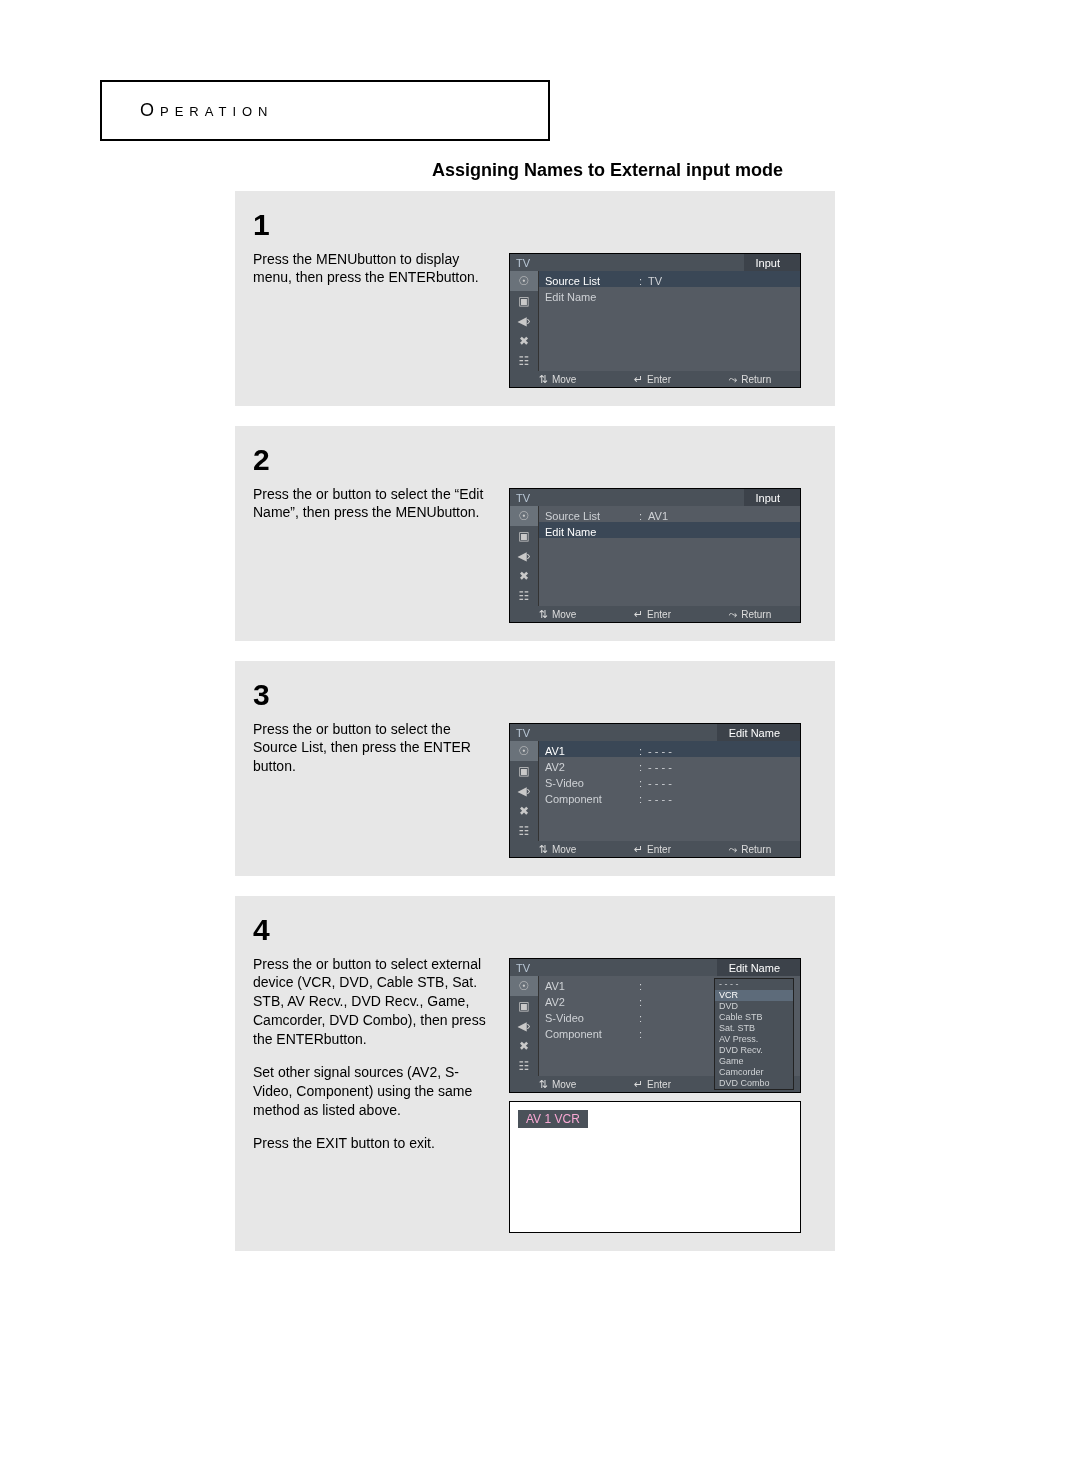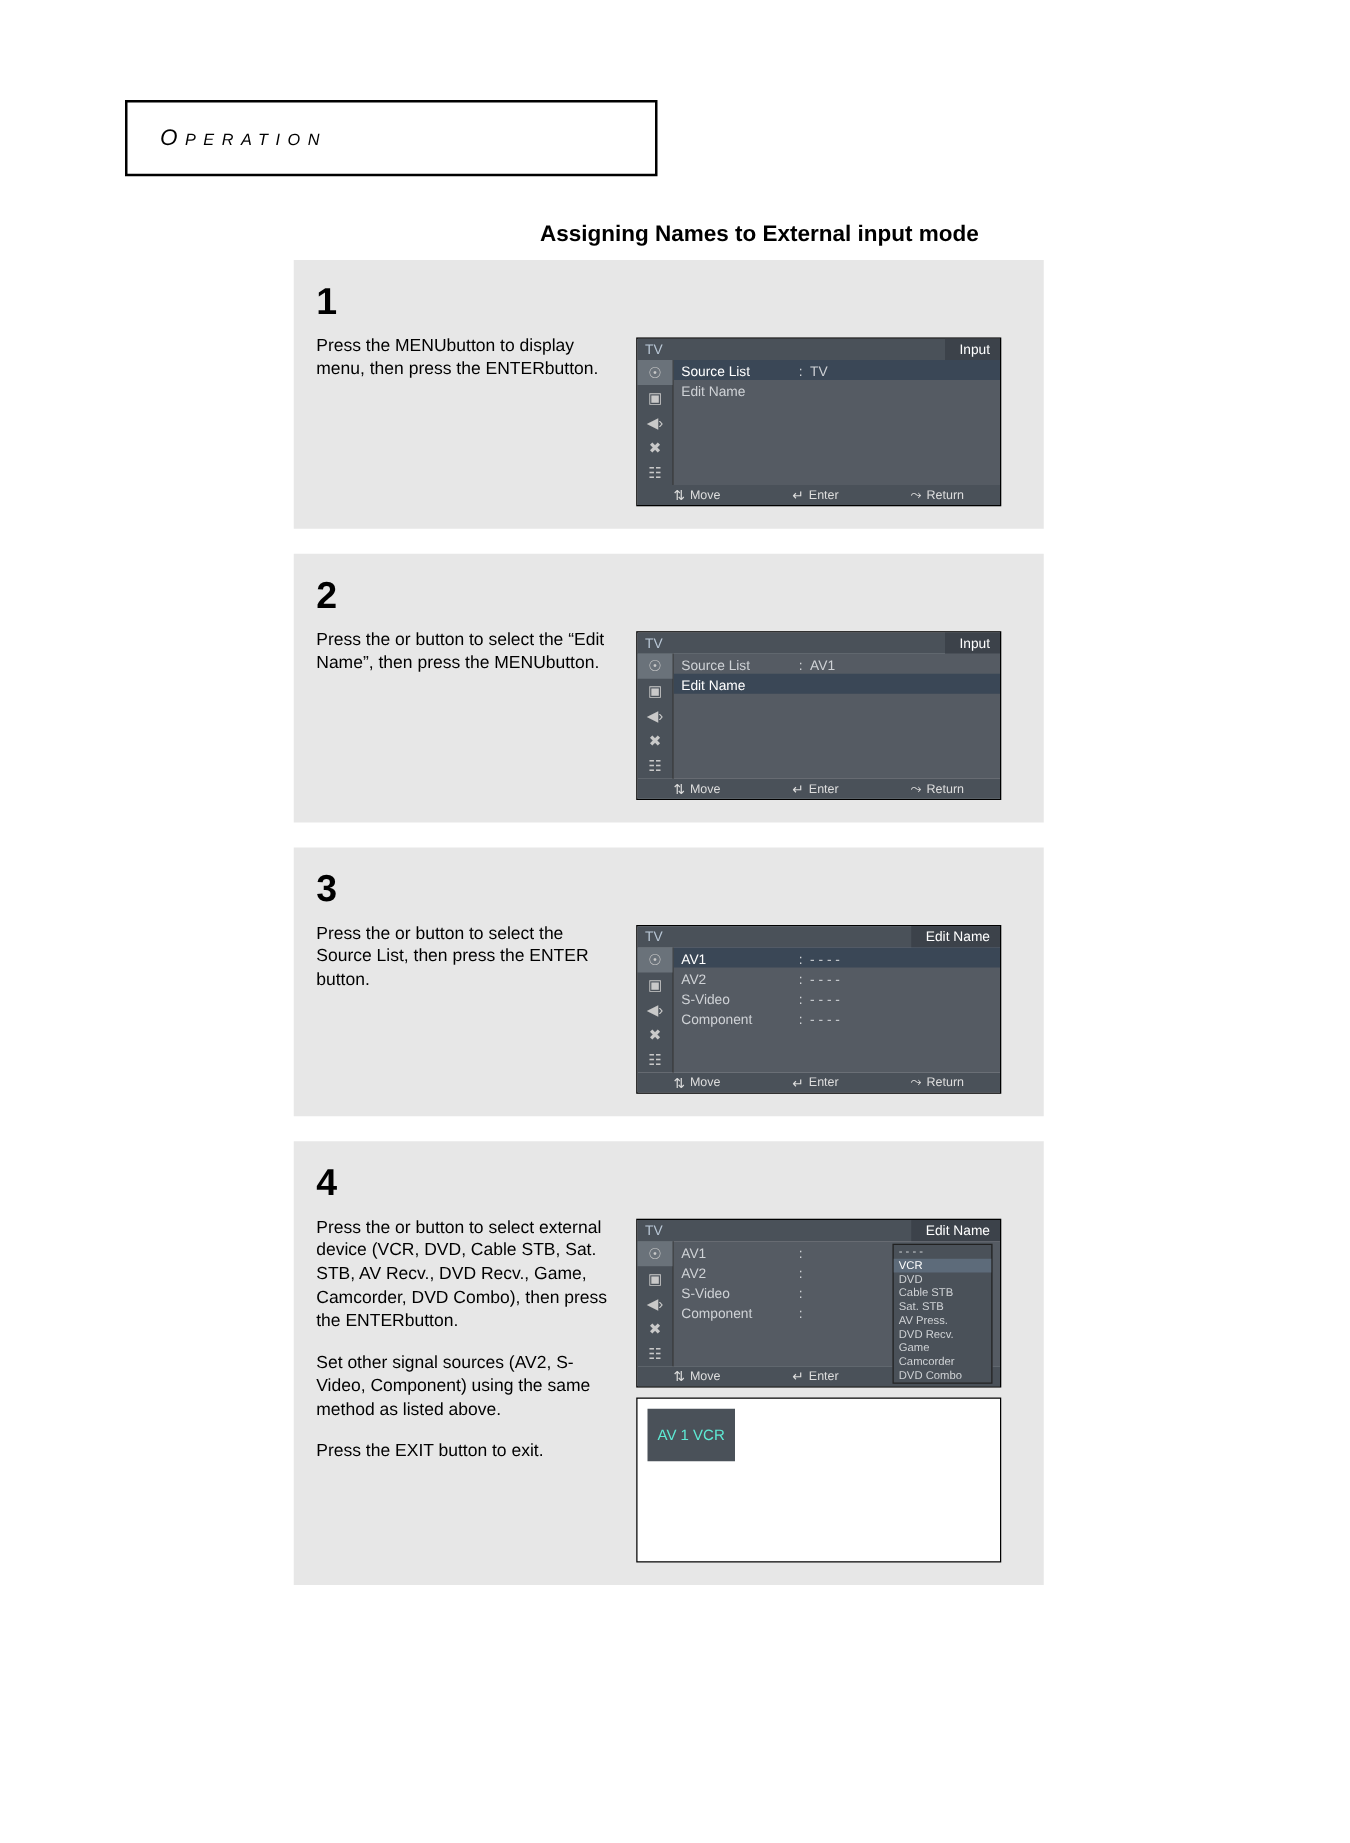--- a/index.html
+++ b/index.html
@@ -13,26 +13,25 @@
   .page {
     width: 1080px;
     height: 1474px;
     position: relative;
     box-sizing: border-box;
     padding: 80px 100px 40px 100px;
   }
   .operation-box {
     border: 2px solid #000;
     width: 370px;
-    padding: 18px 26px;
-    margin-bottom: 36px;
+    padding: 18px 38px;
+    margin-bottom: 19px;
     letter-spacing: 6px;
     font-size: 18px;
     font-variant: small-caps;
-    font-style: italic;
   }
   .section-header {
     font-weight: bold;
     font-size: 18px;
     margin: 0 0 10px 135px;
     text-align: center;
   }
   .step-block {
     background: #e7e7e7;
     margin: 0 0 20px 135px;
@@ -72,21 +71,21 @@
     font-size: 11px;
     height: 17px;
     align-items: center;
   }
   .osd-header .tv {
     padding: 0 6px;
     color: #b9c7d6;
   }
   .osd-header .input {
     margin-left: auto;
-    padding-right: 8px;
+    padding-right: 20px;
     color: #fff;
     background: #3c424a;
     height: 100%;
     display: flex;
     align-items: center;
     padding-left: 12px;
   }
   .osd-body {
     display: flex;
   }
@@ -167,23 +166,23 @@
   
   .result-box {
     border: 1px solid #000;
     width: 290px;
     height: 130px;
     background: #fff;
   }
   .result-bar {
     margin: 8px;
     background: #4a5159;
-    color: #5eead4;
+    color: #f9a8d4;
     font-size: 12px;
-    padding: 14px 8px;
+    padding: 2px 8px;
     display: inline-block;
   }
   .page-footer {
     text-align: center;
     font-size: 14px;
     margin-top: 30px;
   }
 
   .sub-para { margin-top: 14px; }
 </style>

